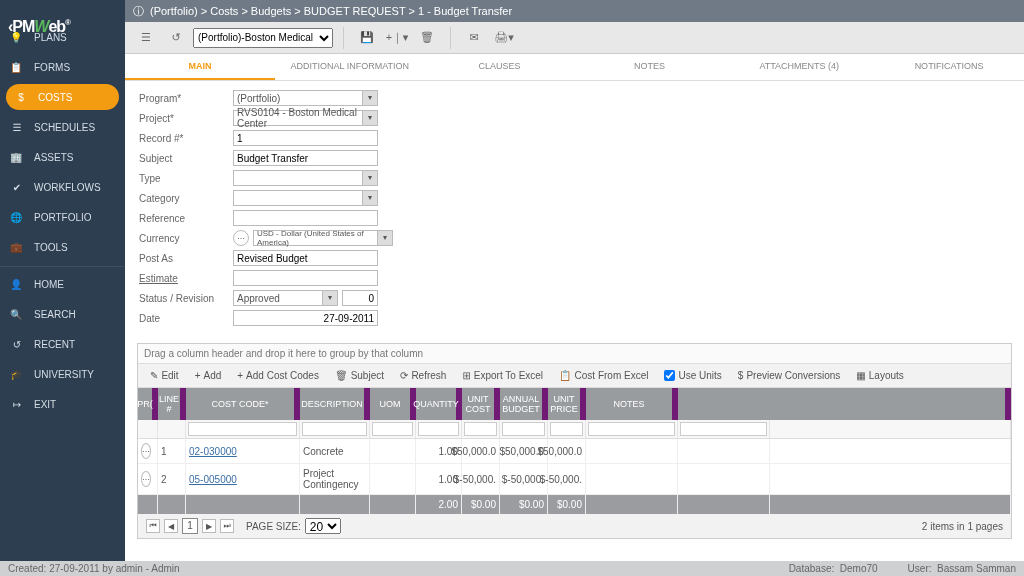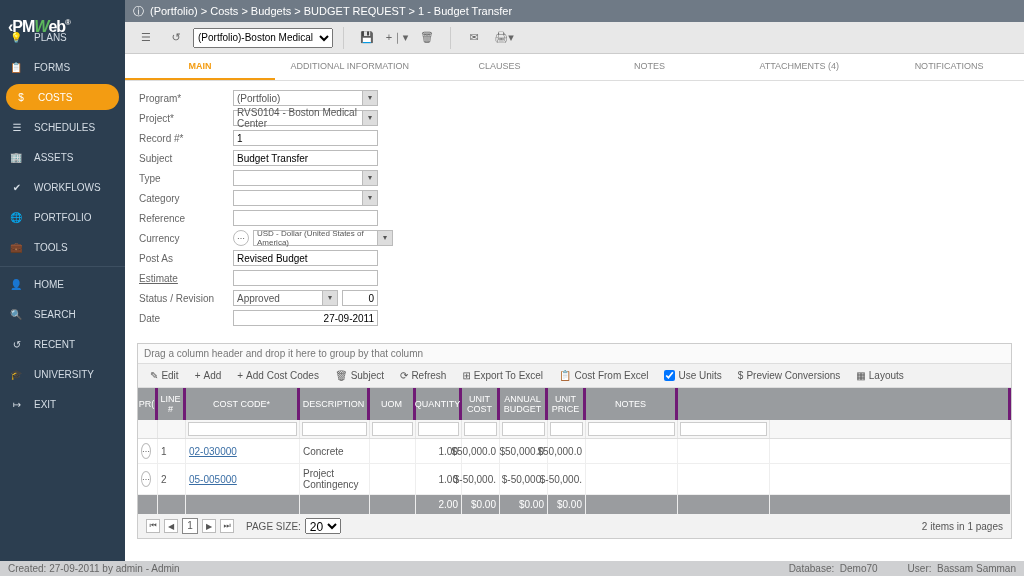--- a/index.html
+++ b/index.html
@@ -31,21 +31,21 @@
 .more-btn { width: 16px; height: 16px; border: 1px solid #bbb; border-radius: 50%; display: inline-flex; align-items: center; justify-content: center; font-size: 8px; margin-right: 4px; cursor: pointer; }
 .underline { text-decoration: underline; }
 .status-row { display: flex; gap: 4px; }
 .status-row .form-select { width: 105px; }
 .status-row .form-input { width: 36px; text-align: right; }
 .grid-wrap { margin: 6px 12px; border: 1px solid #ccc; }
 .grid-group-hint { padding: 4px 6px; font-size: 10px; color: #777; background: #fafafa; border-bottom: 1px solid #ddd; }
 .grid-toolbar { display: flex; align-items: center; gap: 4px; padding: 3px 6px; background: #f2f2f2; border-bottom: 1px solid #ddd; font-size: 10px; flex-wrap: wrap; }
 .grid-tbtn { display: flex; align-items: center; gap: 3px; padding: 2px 5px; cursor: pointer; color: #555; border: 1px solid transparent; }
 .grid-head { display: flex; background: #999c9f; color: #fff; font-size: 9px; }
-.gh { padding: 6px 3px; border-right: 3px solid #701a75; text-align: center; display: flex; align-items: center; justify-content: center; }
+.gh { padding: 6px 3px; border-right: 6px solid #701a75; text-align: center; display: flex; align-items: center; justify-content: center; }
 .grid-filter { display: flex; background: #f7f7f7; border-bottom: 1px solid #ddd; }
 .gf { padding: 2px; border-right: 1px solid #e5e5e5; }
 .gf input { width: 100%; height: 14px; border: 1px solid #ccc; font-size: 9px; }
 .grid-row { display: flex; border-bottom: 1px solid #eee; font-size: 10px; background: #fff; }
 .gc { padding: 4px 3px; border-right: 1px solid #eee; display: flex; align-items: center; }
 .gc.r { justify-content: flex-end; }
 .grid-total { display: flex; background: #9a9c9f; color: #fff; font-size: 10px; }
 .pager { display: flex; align-items: center; justify-content: space-between; padding: 4px 8px; background: #f2f2f2; font-size: 10px; }
 .pager-left { display: flex; align-items: center; gap: 4px; }
 .pager-btn { width: 14px; height: 14px; border: 1px solid #bbb; display: inline-flex; align-items: center; justify-content: center; font-size: 8px; cursor: pointer; background: #fff; }

